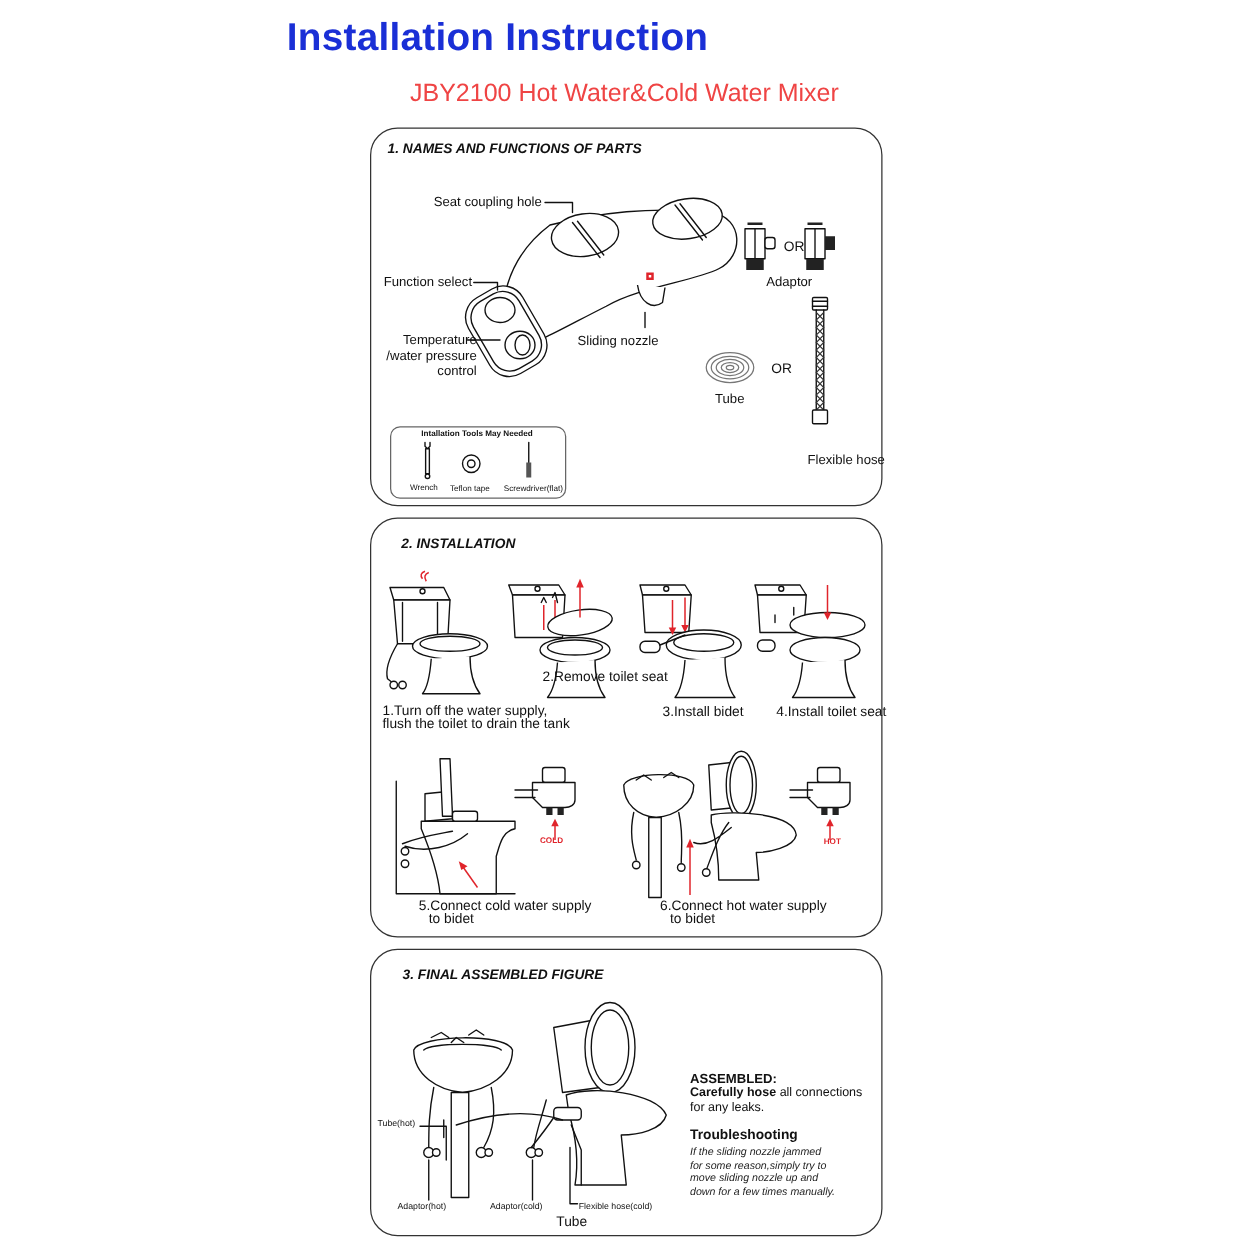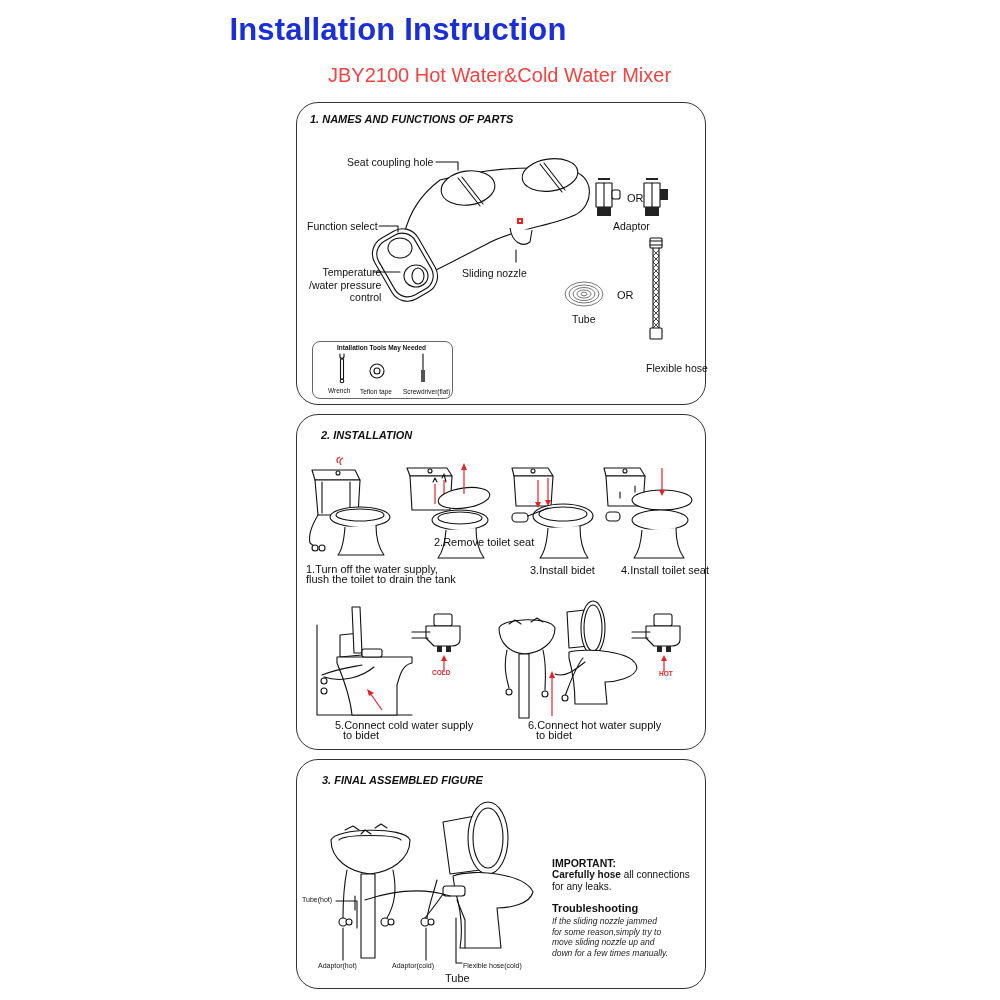--- a/index.html
+++ b/index.html
@@ -276,21 +276,21 @@
   <path class="ln" d="M426 928 L426 960"></path>
   <path class="ln" d="M456 918 L456 963 L462 963"></path>
 </svg>
 <div class="abs tiny" style="left:302px; top:896px; font-size:7px;">Tube(hot)</div>
 <div class="abs tiny" style="left:318px; top:962px; font-size:7px;">Adaptor(hot)</div>
 <div class="abs tiny" style="left:392px; top:962px; font-size:7px;">Adaptor(cold)</div>
 <div class="abs tiny" style="left:463px; top:962px; font-size:7px;">Flexible hose(cold)</div>
 <div class="abs sm" style="left:445px; top:972px;">Tube</div>
 
 <div class="abs" style="left:552px; top:857px;">
-  <div class="imp-title">IMPORTANT:</div>
+  <div class="imp-title">ASSEMBLED:</div>
   <div class="imp-text"><b>Carefully hose</b><span> all connections</span></div>
   <div class="imp-text">for any leaks.</div>
 </div>
 <div class="abs" style="left:552px; top:902px;">
   <div class="trouble-title" style="margin-bottom:2px;">Troubleshooting</div>
   <div class="trouble-text">If the sliding nozzle jammed</div>
   <div class="trouble-text">for some reason,simply try to</div>
   <div class="trouble-text">move sliding nozzle up and</div>
   <div class="trouble-text">down for a few times manually.</div>
 </div>

